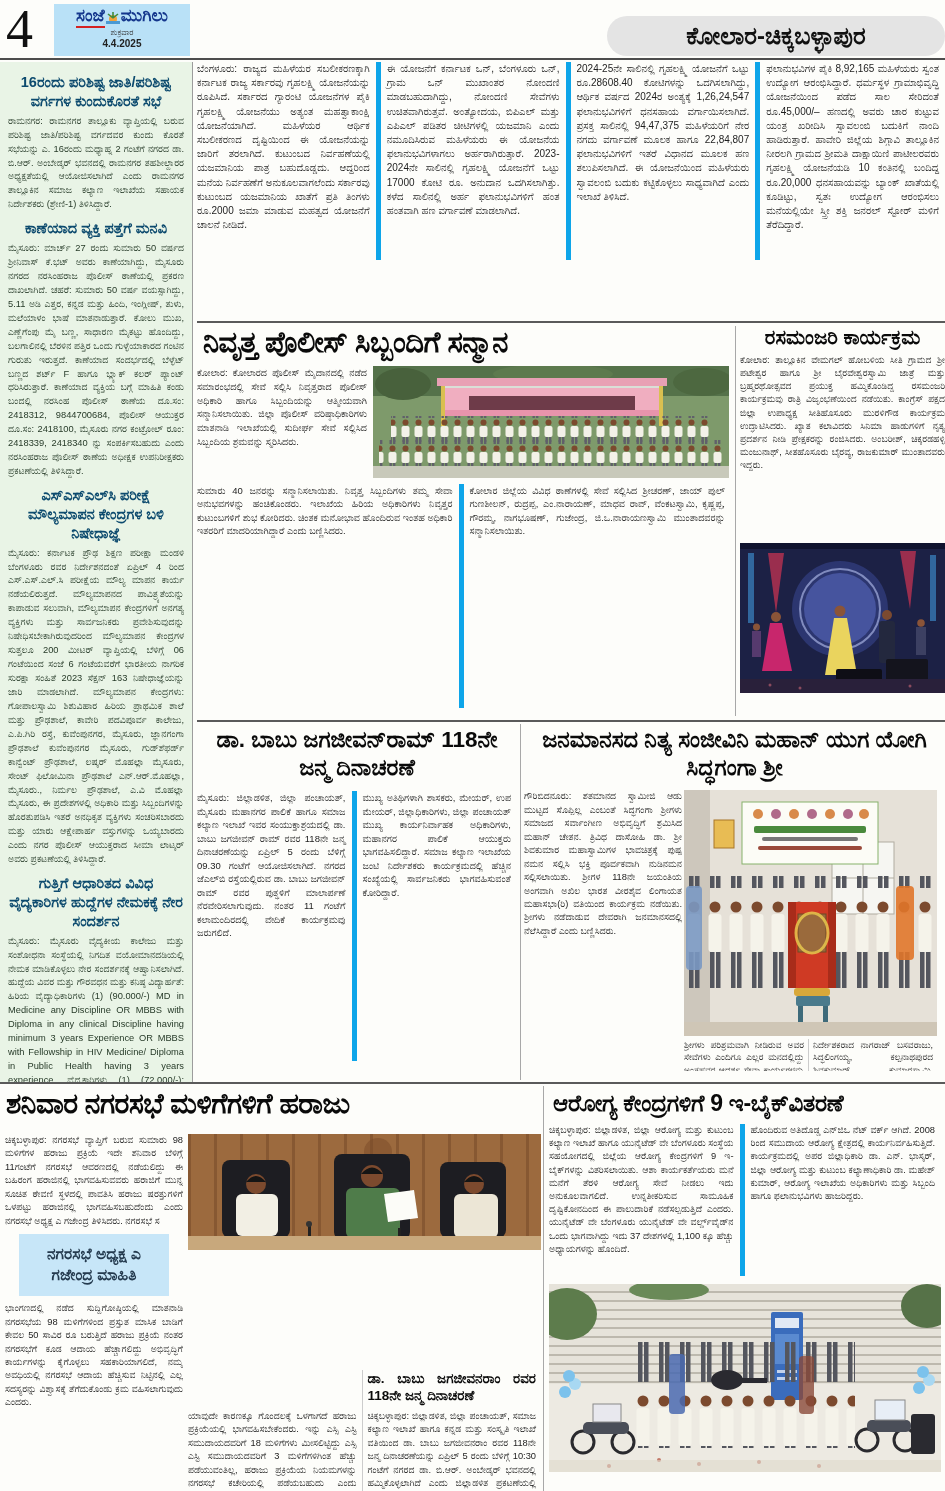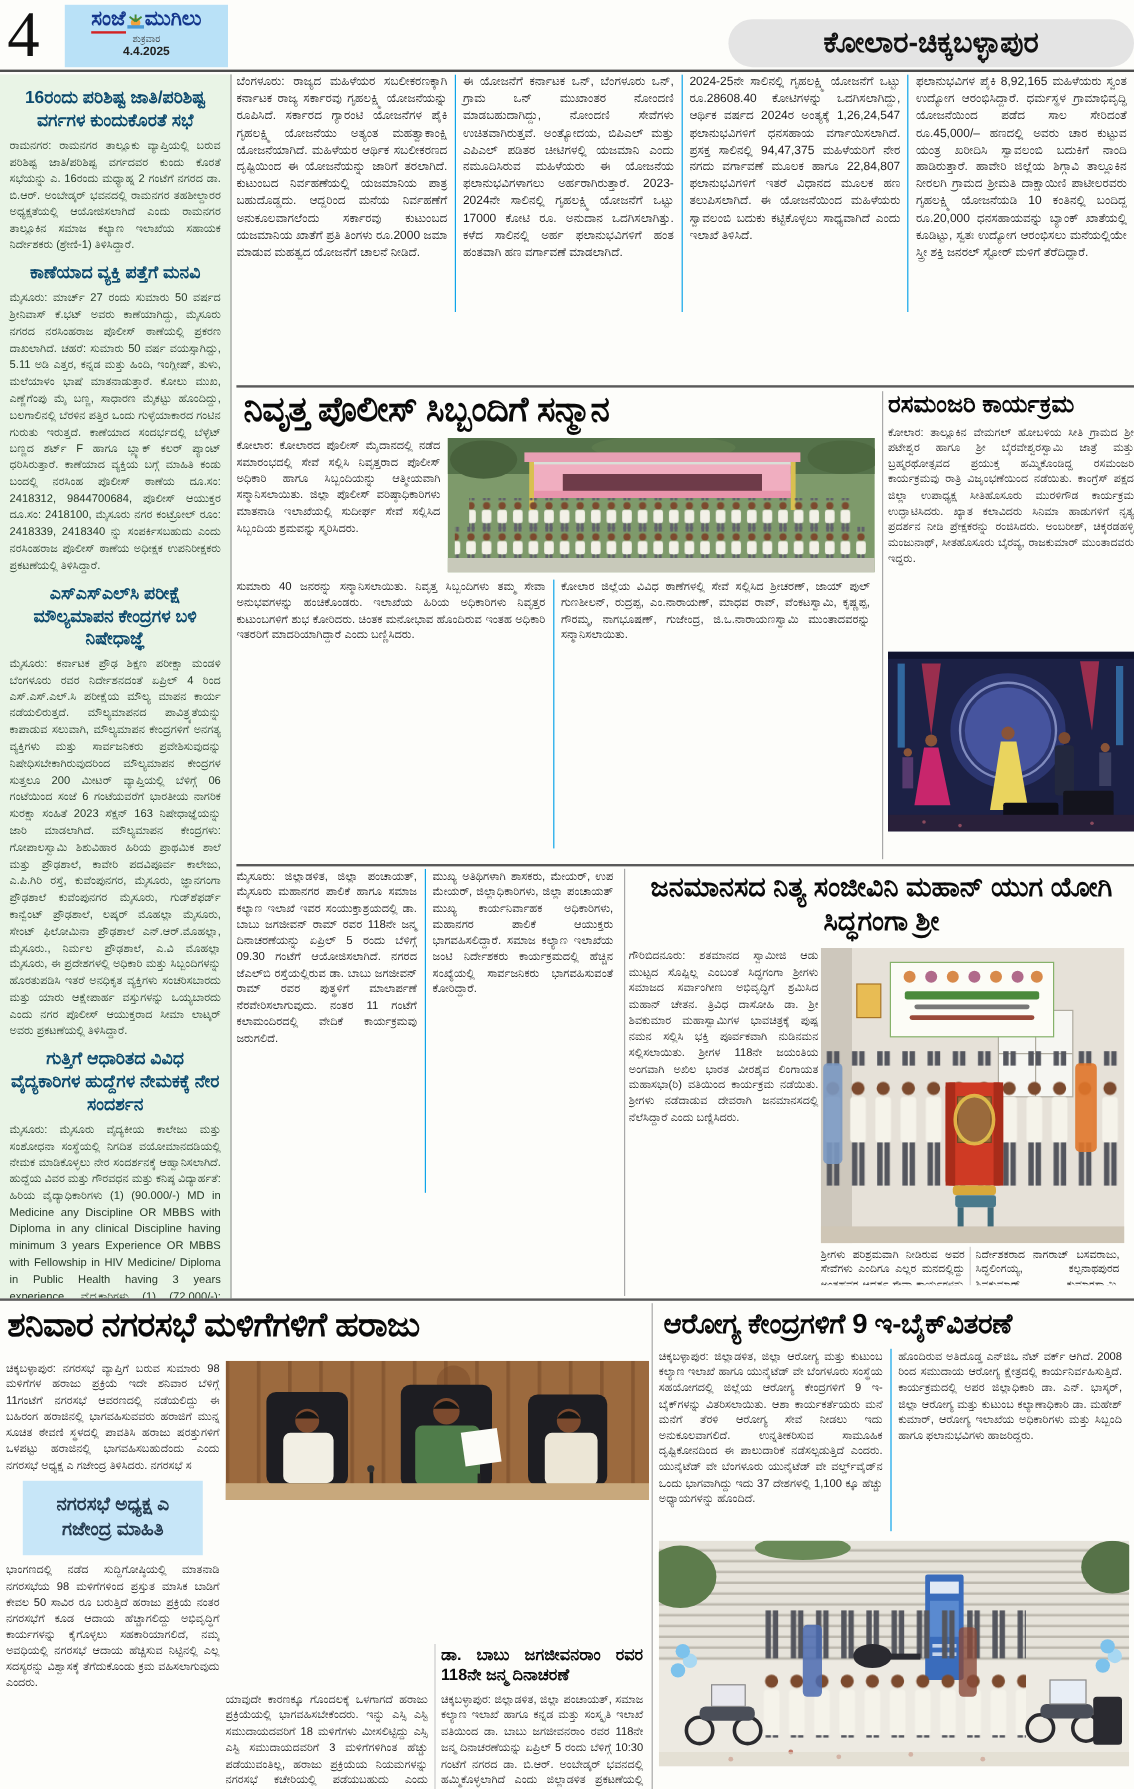--- a/index.html
+++ b/index.html
@@ -23,35 +23,35 @@
   
   .leftcol{position:absolute;left:0;top:62px;width:193px;height:1020px;background:#e9f4e6;
            border-right:1px solid #9c9c9c;box-sizing:border-box;padding:4px 8px;overflow:hidden;}
   .brief-h{font-size:14.5px;font-weight:bold;text-align:center;color:#0c4a6e;
            line-height:1.3;margin:7px 0 4px 0;}
   .brief-b{font-size:9.3px;text-align:justify;color:#273b29;line-height:1.5;margin:0 0 3px 0;}
   
   .lead{position:absolute;left:197px;top:62px;width:748px;height:258px;overflow:hidden;}
   .lead h1{font-size:35px;text-align:center;margin:2px 0 10px 0;line-height:1.1;color:#0a0a0a;letter-spacing:-0.5px;}
   .cols{display:flex;}
-  .cols>div{flex:1;padding:0 6px;border-left:1px solid #0ea5e9;overflow:hidden;
+  .cols>div{flex:1;padding:0 6px;border-left:5px solid #0ea5e9;overflow:hidden;
             text-align:justify;font-size:10px;line-height:1.42;color:#1d1d1d;}
   .cols>div:first-child{border-left:none;padding-left:0;}
   .lead .cols>div{height:198px;}
   
   .police{position:absolute;left:197px;top:326px;width:534px;height:392px;overflow:hidden;}
   .police h2{font-size:29px;margin:0 0 6px 6px;color:#0a0a0a;letter-spacing:-0.5px;}
   .ptop{display:flex;gap:6px;}
   .pintro{width:170px;height:112px;overflow:hidden;font-size:9.5px;line-height:1.45;
           text-align:justify;color:#1d1d1d;}
   .police .cols{margin-top:6px;}
   .police .cols>div{height:224px;font-size:9.5px;}
   
   .rasa{position:absolute;left:740px;top:326px;width:205px;height:392px;overflow:hidden;}
-  .rasa h2{font-size:20px;margin:0 0 5px 0;color:#0a0a0a;}
+  .rasa h2{font-size:20px;text-align:center;margin:0 0 5px 0;color:#0a0a0a;}
   .rasa p{font-size:9.2px;line-height:1.43;text-align:justify;color:#1d1d1d;
           height:184px;overflow:hidden;margin:0;}
   
   .jag{position:absolute;left:197px;top:724px;width:320px;height:356px;overflow:hidden;}
   .jag h2{font-size:22.5px;text-align:center;margin:2px 10px 9px 10px;line-height:1.25;color:#0a0a0a;}
   .jag .cols>div{height:270px;font-size:9.5px;}
   
   .sid{position:absolute;left:524px;top:724px;width:421px;height:356px;overflow:hidden;}
   .sid h2{font-size:22.5px;text-align:center;margin:2px 4px 8px 4px;line-height:1.25;color:#0a0a0a;}
   .srow{display:flex;gap:2px;}
@@ -205,20 +205,21 @@
       <rect x="96" y="126" width="46" height="18" rx="2" fill="#0e0e16"></rect>
       <rect y="136" width="205" height="14" fill="#29203a"></rect>
       <circle cx="30" cy="142" r="1.5" fill="#8a4a5e"></circle>
         <circle cx="60" cy="145" r="1.5" fill="#8a4a5e"></circle>
         <circle cx="170" cy="143" r="1.5" fill="#8a4a5e"></circle>
     </svg>
   </section>
   <div class="divider" style="left:197px;top:720px;width:748px;"></div>
 
   <section class="jag">
+    <h2>ಡಾ. ಬಾಬು ಜಗಜೀವನ್‌ರಾಮ್ 118ನೇ ಜನ್ಮ ದಿನಾಚರಣೆ</h2>
     <div class="cols">
       <div>ಮೈಸೂರು: ಜಿಲ್ಲಾಡಳಿತ, ಜಿಲ್ಲಾ ಪಂಚಾಯತ್, ಮೈಸೂರು ಮಹಾನಗರ ಪಾಲಿಕೆ ಹಾಗೂ ಸಮಾಜ ಕಲ್ಯಾಣ ಇಲಾಖೆ ಇವರ ಸಂಯುಕ್ತಾಶ್ರಯದಲ್ಲಿ ಡಾ. ಬಾಬು ಜಗಜೀವನ್ ರಾಮ್ ರವರ 118ನೇ ಜನ್ಮ ದಿನಾಚರಣೆಯನ್ನು ಏಪ್ರಿಲ್ 5 ರಂದು ಬೆಳಿಗ್ಗೆ 09.30 ಗಂಟೆಗೆ ಆಯೋಜಿಸಲಾಗಿದೆ. ನಗರದ ಜೆಎಲ್‌ಬಿ ರಸ್ತೆಯಲ್ಲಿರುವ ಡಾ. ಬಾಬು ಜಗಜೀವನ್ ರಾಮ್ ರವರ ಪುತ್ಥಳಿಗೆ ಮಾಲಾರ್ಪಣೆ ನೆರವೇರಿಸಲಾಗುವುದು. ನಂತರ 11 ಗಂಟೆಗೆ ಕಲಾಮಂದಿರದಲ್ಲಿ ವೇದಿಕೆ ಕಾರ್ಯಕ್ರಮವು ಜರುಗಲಿದೆ.</div>
       <div>ಮುಖ್ಯ ಅತಿಥಿಗಳಾಗಿ ಶಾಸಕರು, ಮೇಯರ್, ಉಪ ಮೇಯರ್, ಜಿಲ್ಲಾಧಿಕಾರಿಗಳು, ಜಿಲ್ಲಾ ಪಂಚಾಯತ್ ಮುಖ್ಯ ಕಾರ್ಯನಿರ್ವಾಹಕ ಅಧಿಕಾರಿಗಳು, ಮಹಾನಗರ ಪಾಲಿಕೆ ಆಯುಕ್ತರು ಭಾಗವಹಿಸಲಿದ್ದಾರೆ. ಸಮಾಜ ಕಲ್ಯಾಣ ಇಲಾಖೆಯ ಜಂಟಿ ನಿರ್ದೇಶಕರು ಕಾರ್ಯಕ್ರಮದಲ್ಲಿ ಹೆಚ್ಚಿನ ಸಂಖ್ಯೆಯಲ್ಲಿ ಸಾರ್ವಜನಿಕರು ಭಾಗವಹಿಸುವಂತೆ ಕೋರಿದ್ದಾರೆ.</div>
     </div>
   </section>
   <div class="vrule" style="left:520px;top:724px;height:356px;"></div>
 
   <section class="sid">
     <h2>ಜನಮಾನಸದ ನಿತ್ಯ ಸಂಜೀವಿನಿ ಮಹಾನ್ ಯುಗ ಯೋಗಿ ಸಿದ್ಧಗಂಗಾ ಶ್ರೀ</h2>
     <div class="srow">

